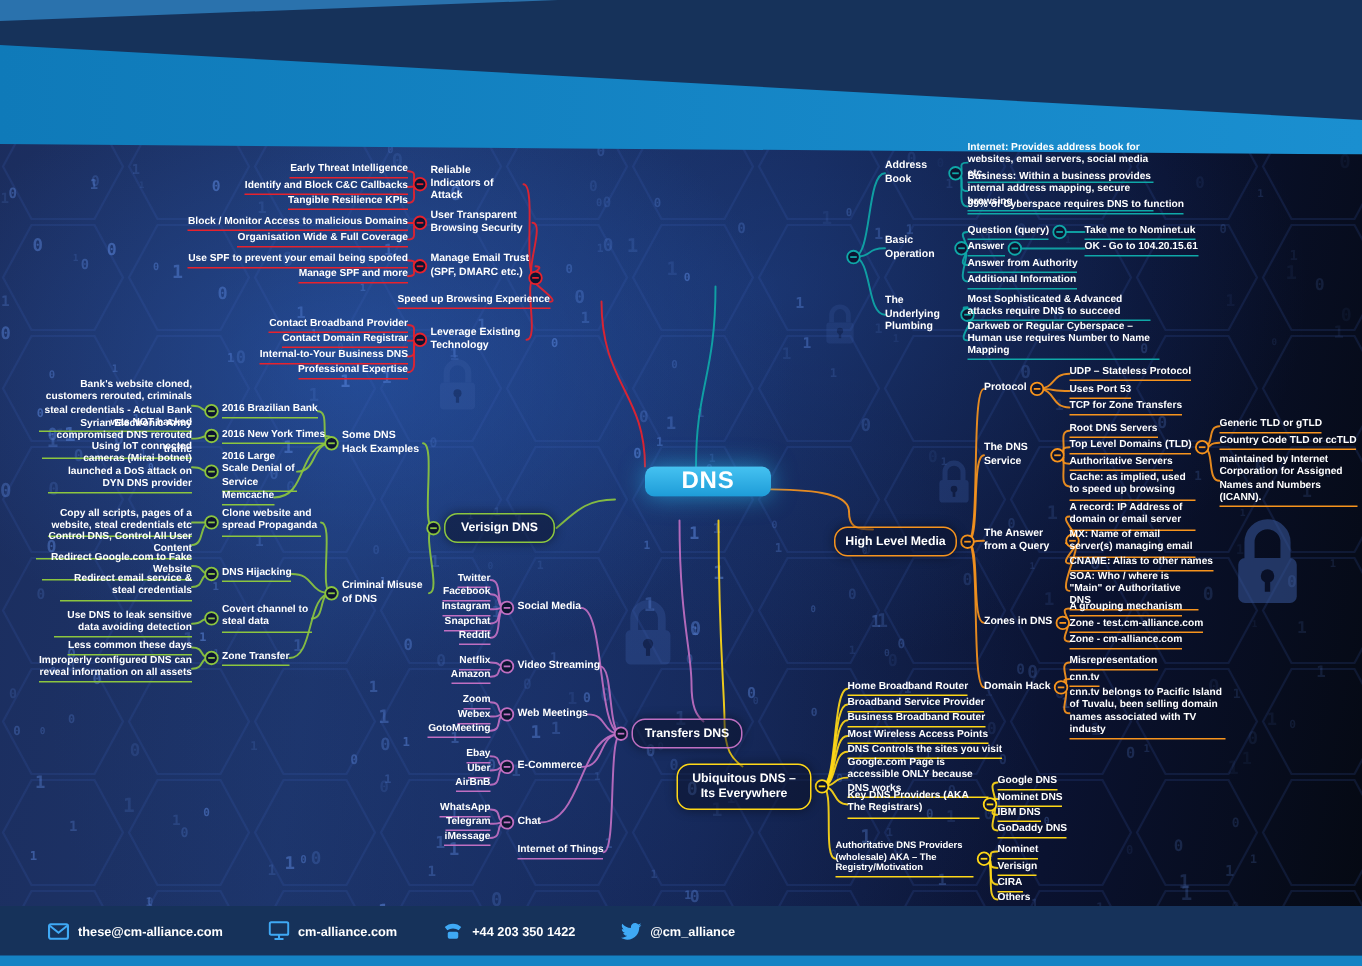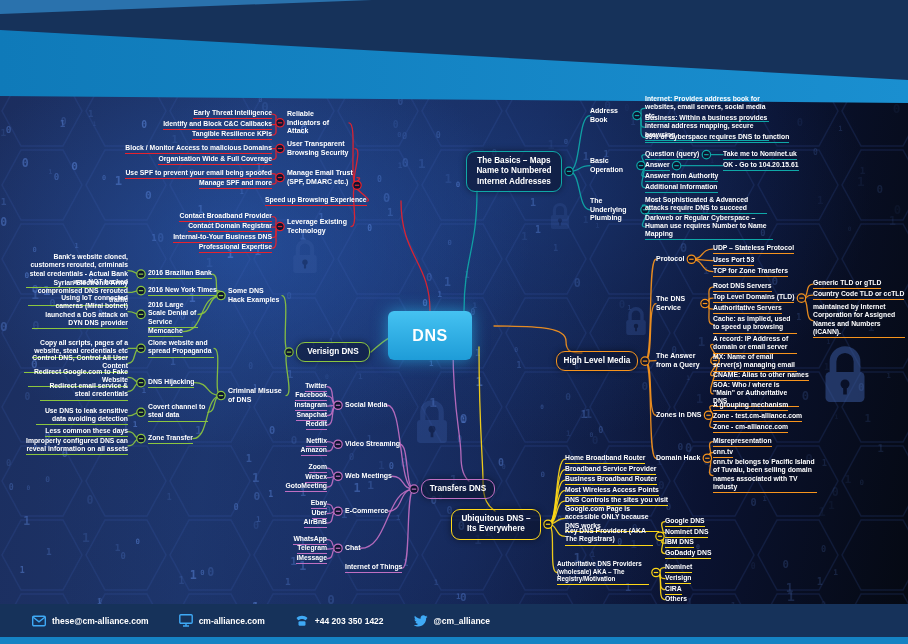--- a/index.html
+++ b/index.html
@@ -636,40 +636,39 @@
       <g>
         <circle cx="801.453125" cy="298.140625" r="4.2" fill="#0c1430" stroke="#f7941d" stroke-width="1.2"></circle>
         <line x1="799.253125" y1="298.140625" x2="803.653125" y2="298.140625" stroke="#f7941d" stroke-width="1.2"></line>
       </g>
     </svg>
 
   <div class="hdr-dark"></div>
   <div class="hdr-band"></div>
   <div class="hdr-wedge"></div>
 
-  <div class="nd root" style="left:388px;top:311px;width:84px;height:49px">DNS</div>
+  <div class="nd root" style="left:430px;top:311px;width:84px;height:20px">DNS</div>
 
   <div class="nd cat" style="left:287px;top:110px;width:62px">Reliable Indicators of Attack</div>
   <div class="nd cat" style="left:287px;top:140px;width:68px">User Transparent Browsing Security</div>
   <div class="nd cat" style="left:287px;top:169px;width:70px">Manage Email Trust (SPF, DMARC etc.)</div>
   <div class="nd cat" style="left:287px;top:218px;width:64px">Leverage Existing Technology</div>
   <div class="nd u nw ta-r c-red" style="right:636px;top:109px">Early Threat Intelligence</div>
   <div class="nd u nw ta-r c-red" style="right:636px;top:119.5px">Identify and Block C&amp;C Callbacks</div>
   <div class="nd u nw ta-r c-red" style="right:636px;top:130px">Tangible Resilience KPIs</div>
   <div class="nd u nw ta-r c-red" style="right:636px;top:143.5px">Block / Monitor Access to malicious Domains</div>
   <div class="nd u nw ta-r c-red" style="right:636px;top:154.5px">Organisation Wide &amp; Full Coverage</div>
   <div class="nd u nw ta-r c-red" style="right:636px;top:168.5px">Use SPF to prevent your email being spoofed</div>
   <div class="nd u nw ta-r c-red" style="right:636px;top:179px">Manage SPF and more</div>
   <div class="nd u nw c-red" style="left:265px;top:196px">Speed up Browsing Experience</div>
   <div class="nd u nw ta-r c-red" style="right:636px;top:211.5px">Contact Broadband Provider</div>
   <div class="nd u nw ta-r c-red" style="right:636px;top:222px">Contact Domain Registrar</div>
   <div class="nd u nw ta-r c-red" style="right:636px;top:232.5px">Internal-to-Your Business DNS</div>
   <div class="nd u nw ta-r c-red" style="right:636px;top:243px">Professional Expertise</div>
 
-  <div class="nd bx c-teal" style="left:466px;top:151px;width:96px">The Basics – Maps Name to Numbered Internet Addresses</div>
   <div class="nd cat" style="left:590px;top:107px;width:40px">Address Book</div>
   <div class="nd cat" style="left:590px;top:157px;width:44px">Basic Operation</div>
   <div class="nd cat" style="left:590px;top:197px;width:48px">The Underlying Plumbing</div>
   <div class="nd u c-teal" style="left:645px;top:95px;width:124px">Internet: Provides address book for websites, email servers, social media etc.</div>
   <div class="nd u c-teal" style="left:645px;top:114px;width:124px">Business: Within a business provides internal address mapping, secure browsing</div>
   <div class="nd u nw c-teal" style="left:645px;top:132.5px">99% of Cyberspace requires DNS to function</div>
   <div class="nd u nw c-teal" style="left:645px;top:149.5px">Question (query)</div>
   <div class="nd u nw c-teal" style="left:645px;top:160.5px">Answer</div>
   <div class="nd u nw c-teal" style="left:645px;top:171.5px">Answer from Authority</div>
   <div class="nd u nw c-teal" style="left:645px;top:182.5px">Additional Information</div>

